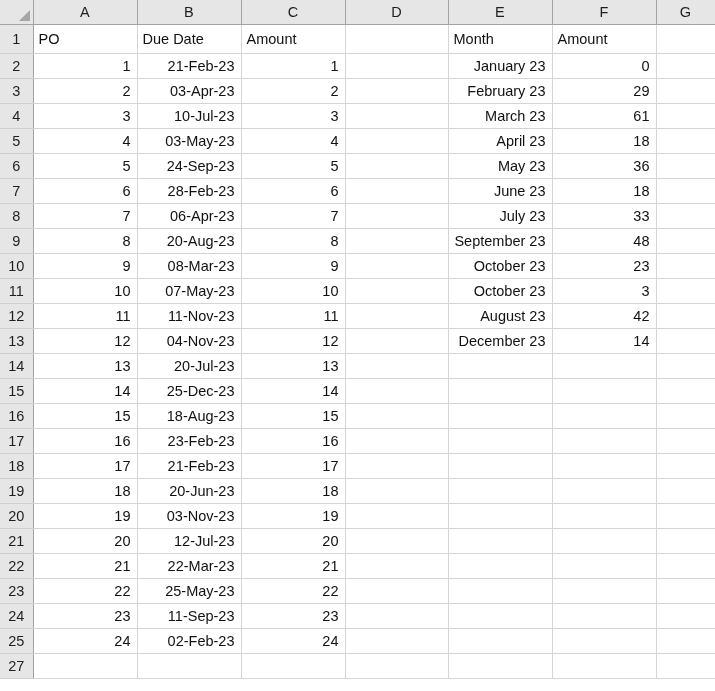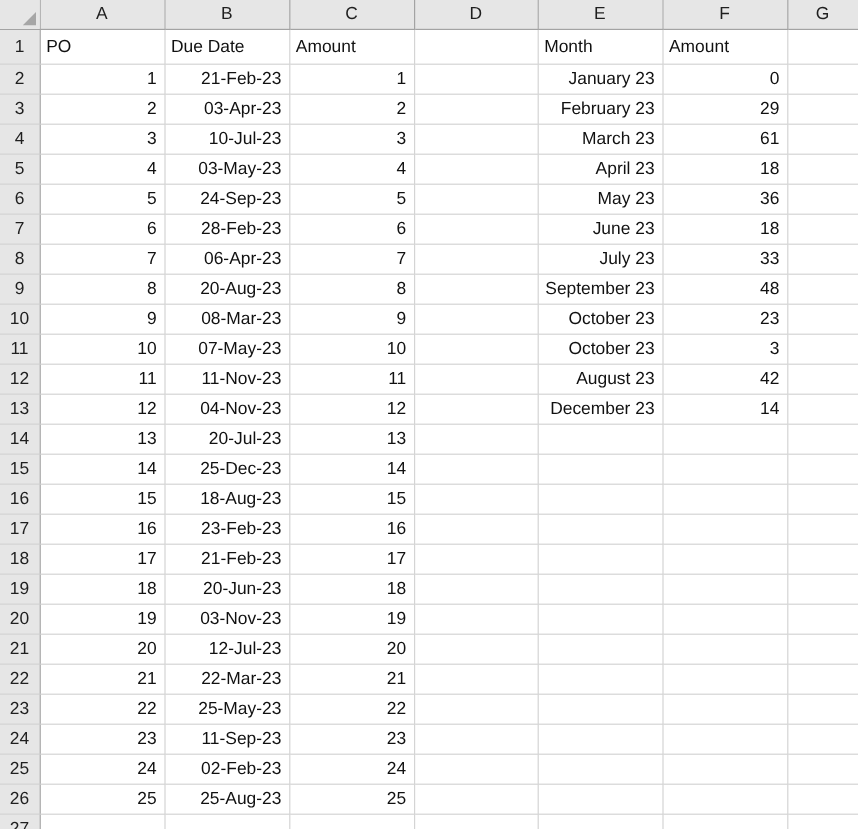--- a/index.html
+++ b/index.html
@@ -377,30 +377,20 @@
           <td class="rowhead">25</td>
           <td class="cell num">24</td>
           <td class="cell num">02-Feb-23</td>
           <td class="cell num">24</td>
           <td class="cell blank"></td>
           <td class="cell blank"></td>
           <td class="cell blank"></td>
           <td class="cell blank"></td>
         </tr>
         <tr class="rn">
-          <td class="rowhead">26</td>
-          <td class="cell num">25</td>
-          <td class="cell num">25-Aug-23</td>
-          <td class="cell num">25</td>
-          <td class="cell blank"></td>
-          <td class="cell blank"></td>
-          <td class="cell blank"></td>
-          <td class="cell blank"></td>
-        </tr>
-        <tr class="rn">
           <td class="rowhead">27</td>
           <td class="cell blank"></td>
           <td class="cell blank"></td>
           <td class="cell blank"></td>
           <td class="cell blank"></td>
           <td class="cell blank"></td>
           <td class="cell blank"></td>
           <td class="cell blank"></td>
         </tr>
       </tbody>

